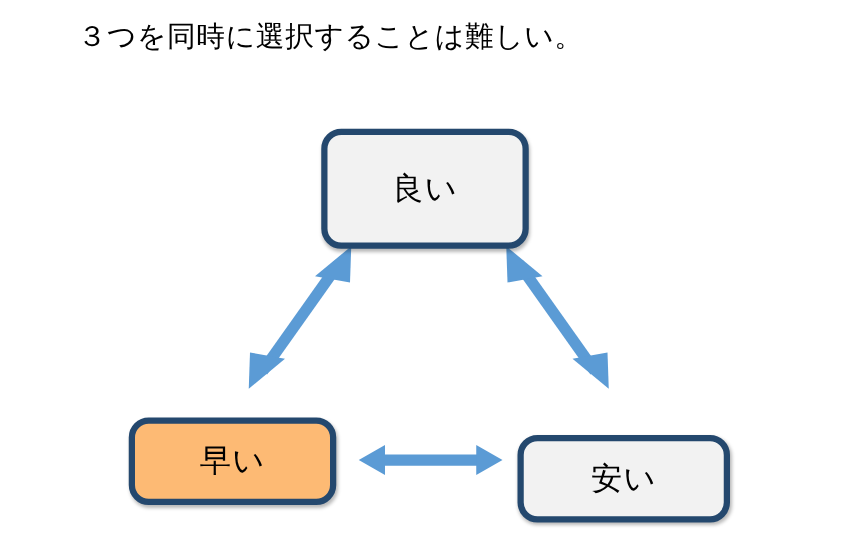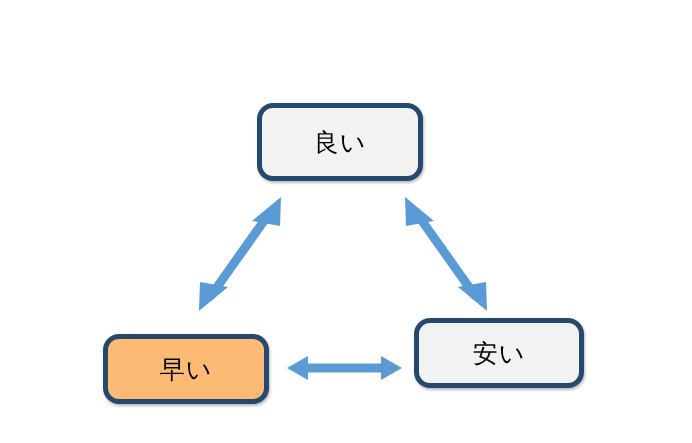--- a/index.html
+++ b/index.html
@@ -51,49 +51,50 @@
     font-weight: 500;
     letter-spacing: 1px;
     color: #000000;
     line-height: 1;
   }
 
   #node-good {
     left: 257px;
     top: 103px;
     width: 166px;
-    height: 78px;
+    height: 96px;
   }
   #node-fast {
     left: 103px;
     top: 334px;
     width: 166px;
     height: 70px;
   }
   #node-cheap {
     left: 414px;
-    top: 318px;
+    top: 348px;
     width: 170px;
     height: 70px;
   }
 
   
   #arrow-layer {
     position: absolute;
     left: 0;
     top: 0;
     width: 692px;
     height: 443px;
     pointer-events: none;
   }
 </style>
 </head>
 <body style="background: rgb(255, 255, 255);">
 
 <div id="title-block">
+  <span class="title-line">３つを同時に選択することは難しい。</span>
 </div>
 
 <svg id="arrow-layer" viewBox="0 0 692 443" width="692" height="443" xmlns="http://www.w3.org/2000/svg">
 
   <g>
 
     <line x1="271" y1="211" x2="210" y2="297" stroke="#5b9bd5" stroke-width="9"></line>
 
     <polygon fill="#5b9bd5" points="281,197 280,226 252,221"></polygon>
 

